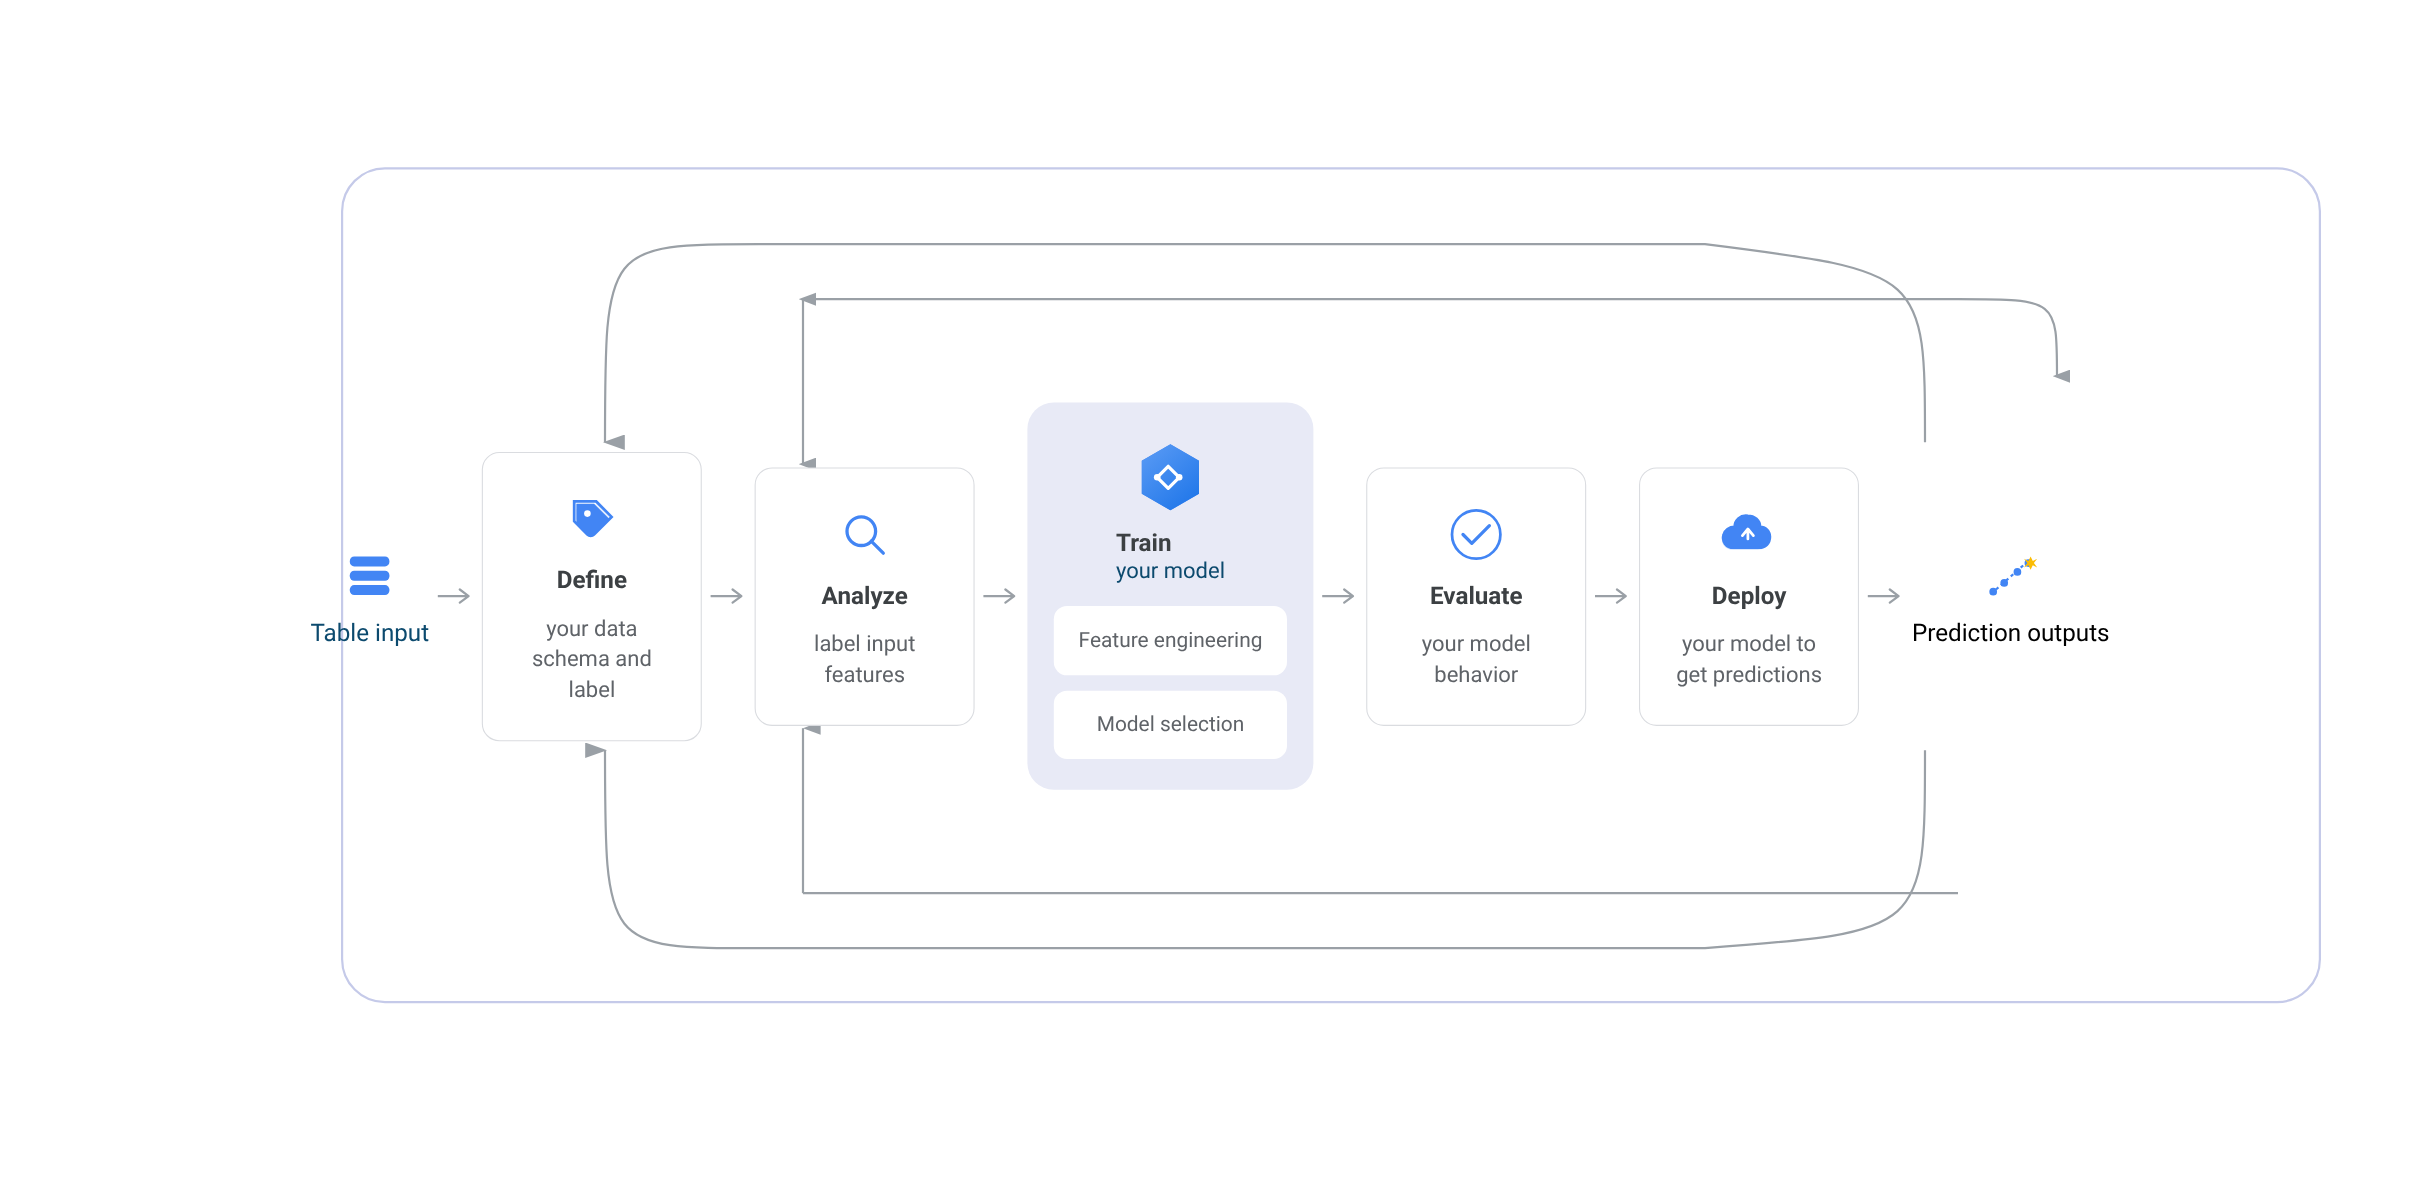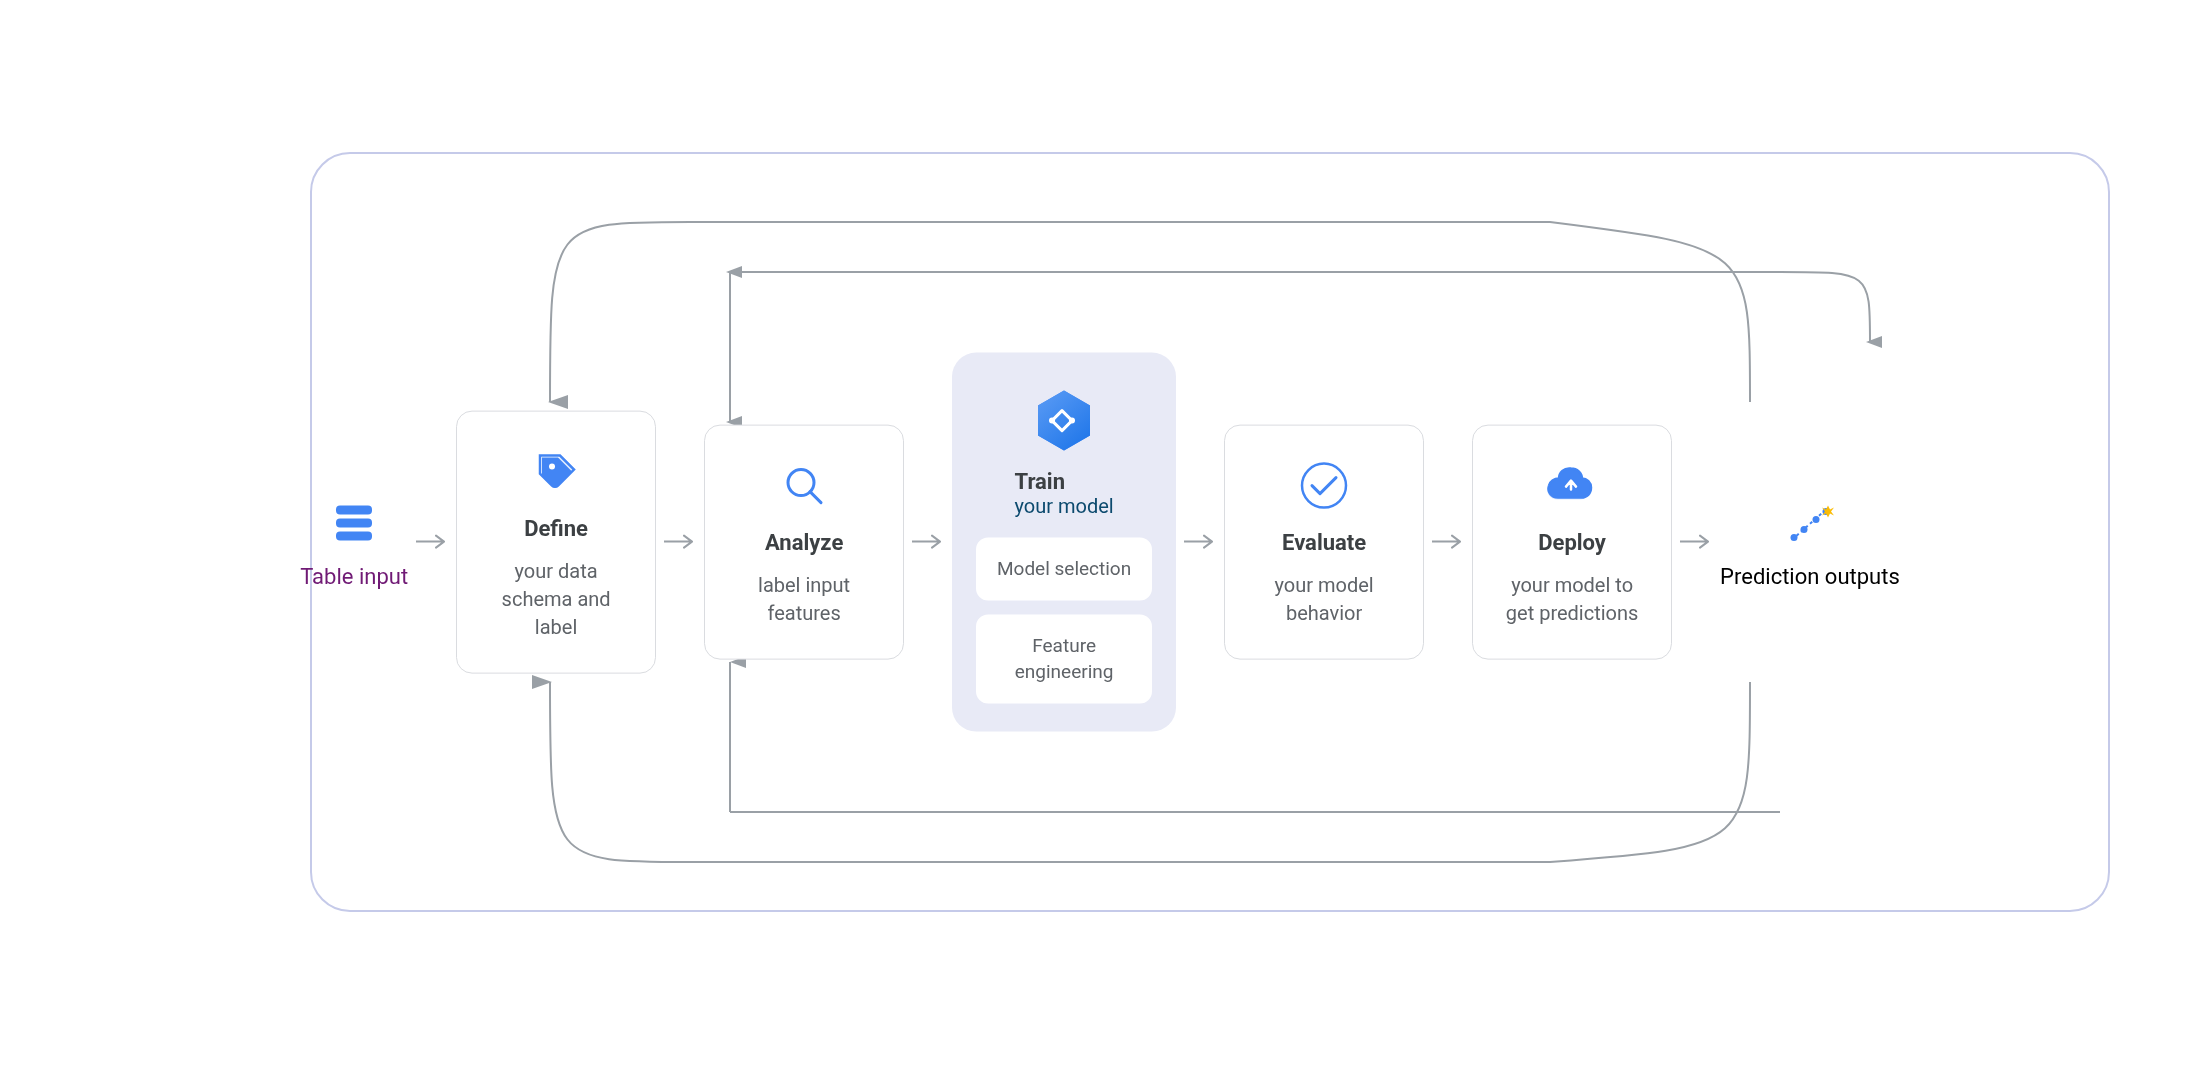--- a/index.html
+++ b/index.html
@@ -56,21 +56,21 @@
     }
     
     .table-input-node {
       display: flex;
       flex-direction: column;
       align-items: center;
       gap: 12px;
     }
     .table-input-node .label {
       font-size: 22px;
-      color: #701a75;
+      color: #0c4a6e;
       font-weight: 400;
       text-align: center;
     }
     
     .card {
       background: #ffffff;
       border: 1.5px solid #dadce0;
       border-radius: 16px;
       padding: 32px 28px;
       display: flex;
@@ -94,21 +94,21 @@
     }
     
     .train-panel {
       background: #e8eaf6;
       border-radius: 24px;
       padding: 32px 24px 28px;
       display: flex;
       flex-direction: column;
       align-items: center;
       gap: 20px;
-      width: 224px;
+      width: 260px;
     }
     .train-panel .train-header {
       display: flex;
       flex-direction: column;
       align-items: center;
       gap: 12px;
     }
     .train-panel .train-title {
       font-size: 22px;
       font-weight: 700;
@@ -278,24 +278,24 @@
           </defs>
         </svg>
         <div>
           <span class="train-title">Train</span>
           <br>
           <span class="train-subtitle">your model</span>
         </div>
       </div>
       <div class="train-sub-cards">
         <div class="train-sub-card">
-          <span>Model selection</span>
+          <span>Feature engineering</span>
         </div>
         <div class="train-sub-card">
-          <span>Feature engineering</span>
+          <span>Model selection</span>
         </div>
       </div>
     </div>
 
     <div class="arrow">
       <svg viewBox="0 0 32 20">
           <path d="M0 10 H26 M20 4 L28 10 L20 16" stroke="#9aa0a6" stroke-width="2" fill="none" stroke-linecap="round" stroke-linejoin="round"></path>
         </svg>
     </div>
 

